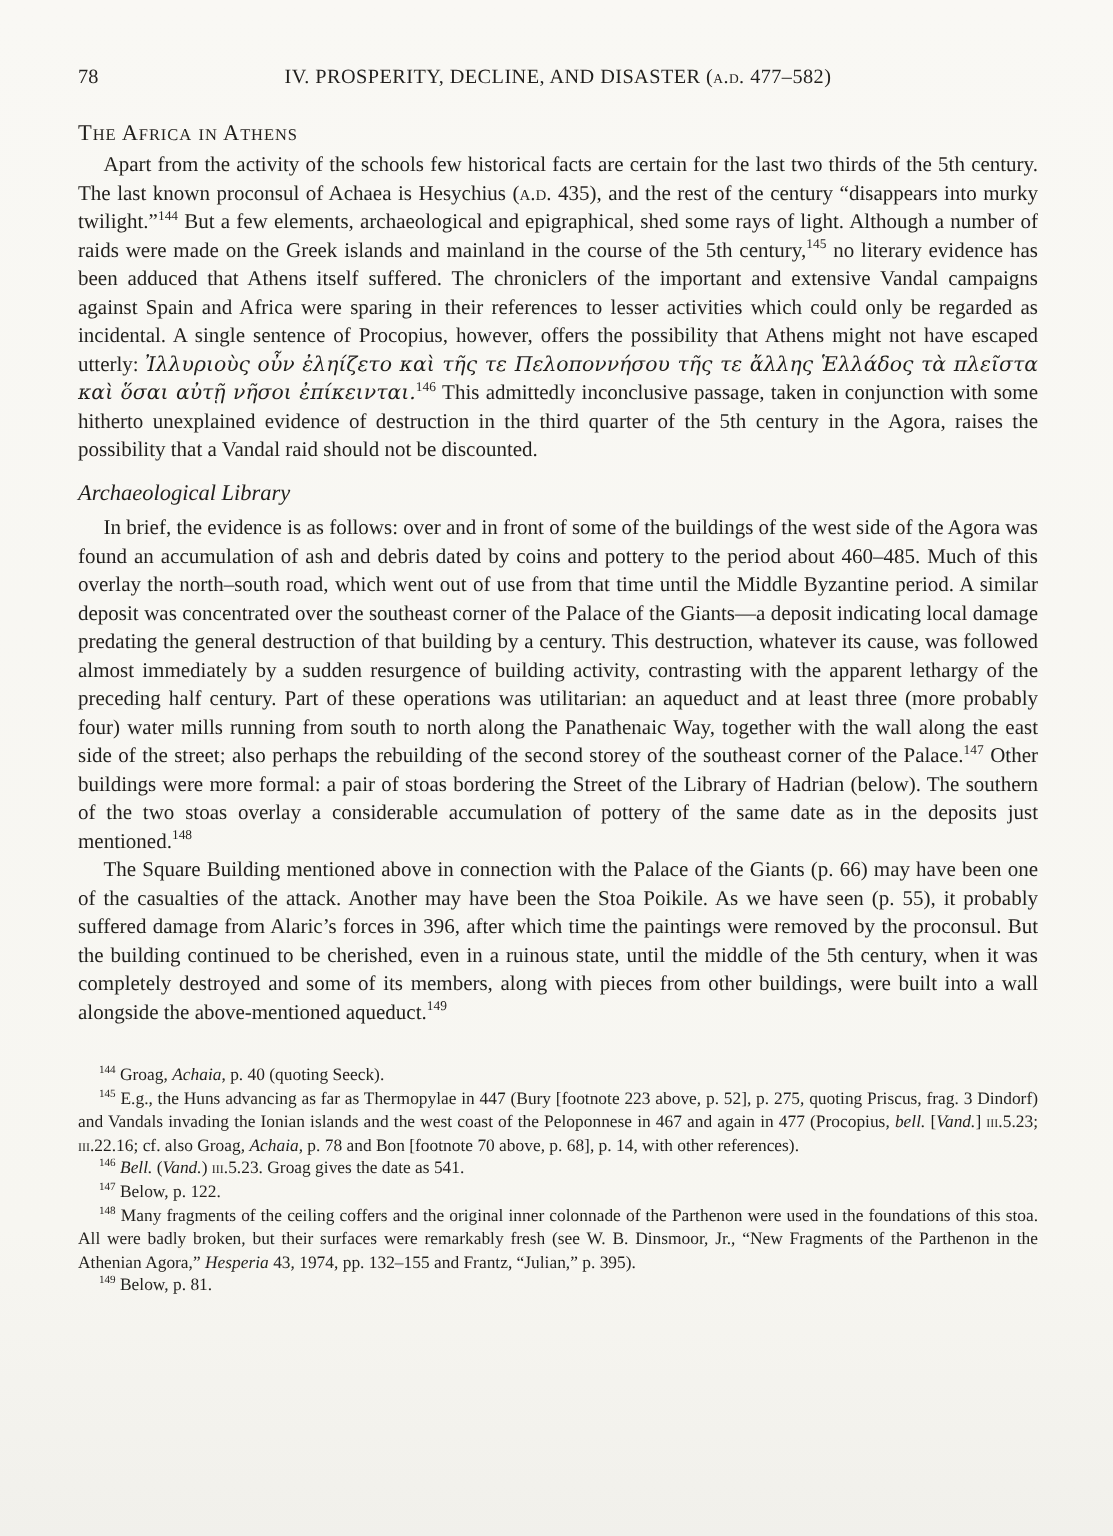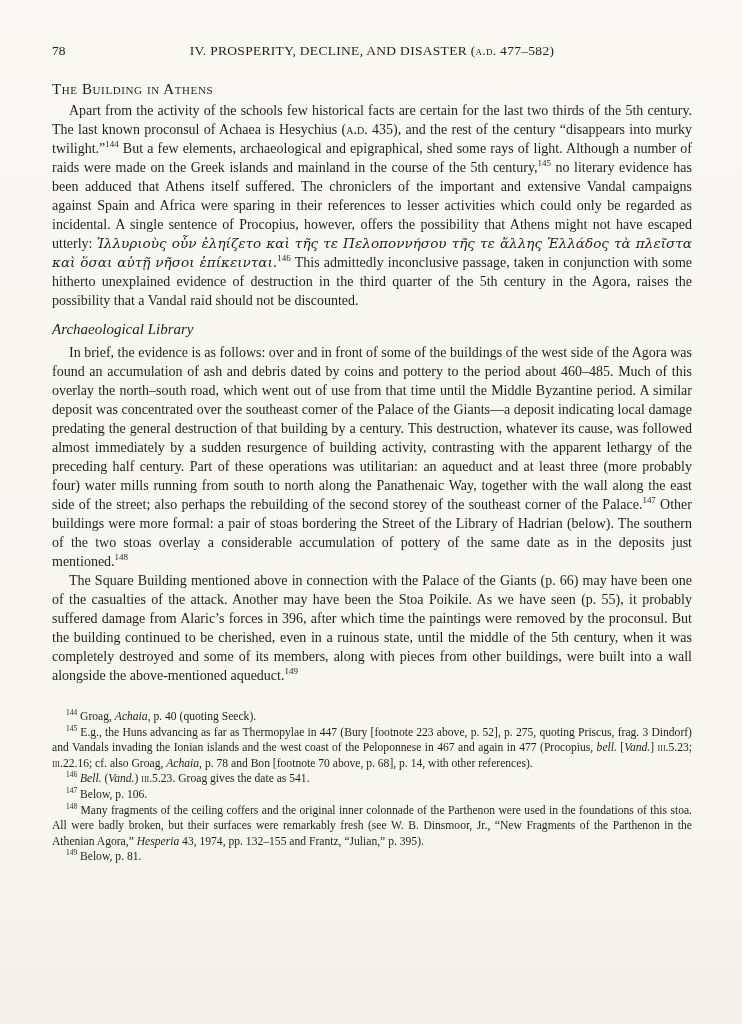--- a/index.html
+++ b/index.html
@@ -87,30 +87,30 @@
 </style>
 </head>
 <body>
 
 <div class="page">
   <header class="page-header">
     <span class="page-number">78</span>
     <span class="running-head"><span>IV. PROSPERITY, DECLINE, AND DISASTER (</span><span class="sc">a.d.</span><span> 477–582)</span></span>
   </header>
 
-  <h2 class="section-heading">The Building in Athens</h2>
+  <h2 class="section-heading">The Africa in Athens</h2>
 
   <main>
       <p class="body-para"><span>Apart from the activity of the schools few historical facts are certain for the last two thirds of the 5th century. The last known proconsul of Achaea is Hesychius (</span><span class="sc">a.d.</span><span> 435), and the rest of the century “disappears into murky twilight.”</span><span class="sup">144</span><span> But a few elements, archaeological and epigraphical, shed some rays of light. Although a number of raids were made on the Greek islands and mainland in the course of the 5th century,</span><span class="sup">145</span><span> no literary evidence has been adduced that Athens itself suffered. The chroniclers of the important and extensive Vandal campaigns against Spain and Africa were sparing in their references to lesser activities which could only be regarded as incidental. A single sentence of Procopius, however, offers the possibility that Athens might not have escaped utterly: </span><span class="greek">Ἰλλυριοὺς οὖν ἐληίζετο καὶ τῆς τε Πελοποννήσου τῆς τε ἄλλης Ἑλλάδος τὰ πλεῖστα καὶ ὅσαι αὐτῇ νῆσοι ἐπίκεινται.</span><span class="sup">146</span><span> This admittedly inconclusive passage, taken in conjunction with some hitherto unexplained evidence of destruction in the third quarter of the 5th century in the Agora, raises the possibility that a Vandal raid should not be discounted.</span></p>
       <h3 class="subheading later">Archaeological Library</h3>
       <p class="body-para"><span>In brief, the evidence is as follows: over and in front of some of the buildings of the west side of the Agora was found an accumulation of ash and debris dated by coins and pottery to the period about 460–485. Much of this overlay the north–south road, which went out of use from that time until the Middle Byzantine period. A similar deposit was concentrated over the southeast corner of the Palace of the Giants—a deposit indicating local damage predating the general destruction of that building by a century. This destruction, whatever its cause, was followed almost immediately by a sudden resurgence of building activity, contrasting with the apparent lethargy of the preceding half century. Part of these operations was utilitarian: an aqueduct and at least three (more probably four) water mills running from south to north along the Panathenaic Way, together with the wall along the east side of the street; also perhaps the rebuilding of the second storey of the southeast corner of the Palace.</span><span class="sup">147</span><span> Other buildings were more formal: a pair of stoas bordering the Street of the Library of Hadrian (below). The southern of the two stoas overlay a considerable accumulation of pottery of the same date as in the deposits just mentioned.</span><span class="sup">148</span></p>
       <p class="body-para"><span>The Square Building mentioned above in connection with the Palace of the Giants (p. 66) may have been one of the casualties of the attack. Another may have been the Stoa Poikile. As we have seen (p. 55), it probably suffered damage from Alaric’s forces in 396, after which time the paintings were removed by the proconsul. But the building continued to be cherished, even in a ruinous state, until the middle of the 5th century, when it was completely destroyed and some of its members, along with pieces from other buildings, were built into a wall alongside the above-mentioned aqueduct.</span><span class="sup">149</span></p>
     </main>
 
   <footer class="footnotes">
       <p class="footnote"><span class="sup">144</span> <span>Groag, </span><span class="i">Achaia</span><span>, p. 40 (quoting Seeck).</span></p>
       <p class="footnote"><span class="sup">145</span> <span>E.g., the Huns advancing as far as Thermopylae in 447 (Bury [footnote 223 above, p. 52], p. 275, quoting Priscus, frag. 3 Dindorf) and Vandals invading the Ionian islands and the west coast of the Peloponnese in 467 and again in 477 (Procopius, </span><span class="i">bell.</span><span> [</span><span class="i">Vand.</span><span>] </span><span class="sc">iii</span><span>.5.23; </span><span class="sc">iii</span><span>.22.16; cf. also Groag, </span><span class="i">Achaia</span><span>, p. 78 and Bon [footnote 70 above, p. 68], p. 14, with other references).</span></p>
       <p class="footnote"><span class="sup">146</span> <span class="i">Bell.</span><span> (</span><span class="i">Vand.</span><span>) </span><span class="sc">iii</span><span>.5.23. Groag gives the date as 541.</span></p>
-      <p class="footnote"><span class="sup">147</span> <span>Below, p. 106.</span></p>
+      <p class="footnote"><span class="sup">147</span> <span>Below, p. 122.</span></p>
       <p class="footnote"><span class="sup">148</span> <span>Many fragments of the ceiling coffers and the original inner colonnade of the Parthenon were used in the foundations of this stoa. All were badly broken, but their surfaces were remarkably fresh (see W. B. Dinsmoor, Jr., “New Fragments of the Parthenon in the Athenian Agora,” </span><span class="i">Hesperia</span><span> 43, 1974, pp. 132–155 and Frantz, “Julian,” p. 395).</span></p>
       <p class="footnote"><span class="sup">149</span> <span>Below, p. 81.</span></p>
     </footer>
 </div>
 
 </body></html>

